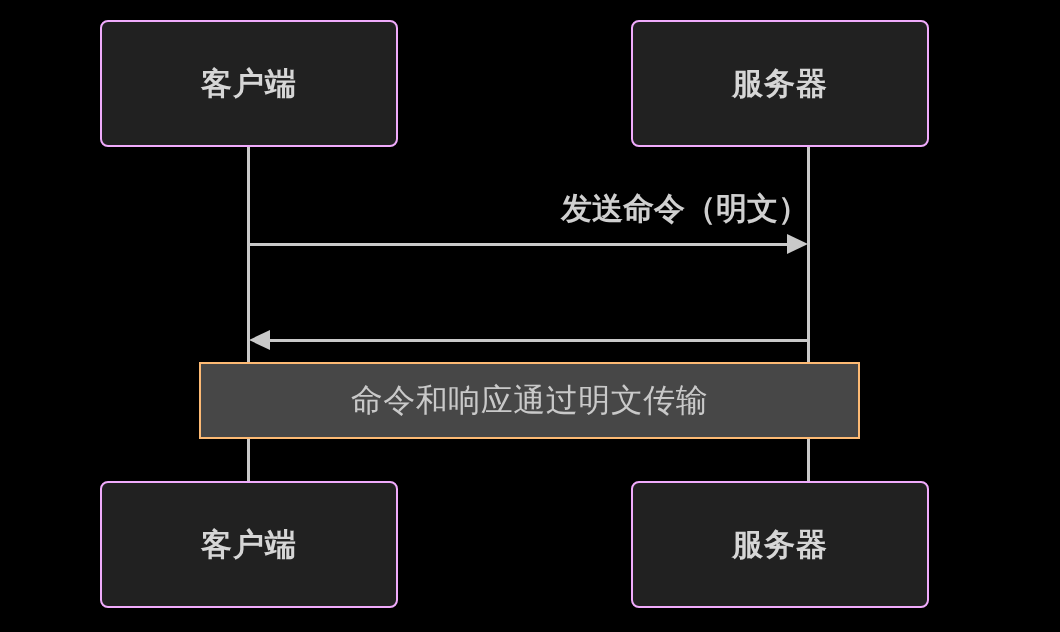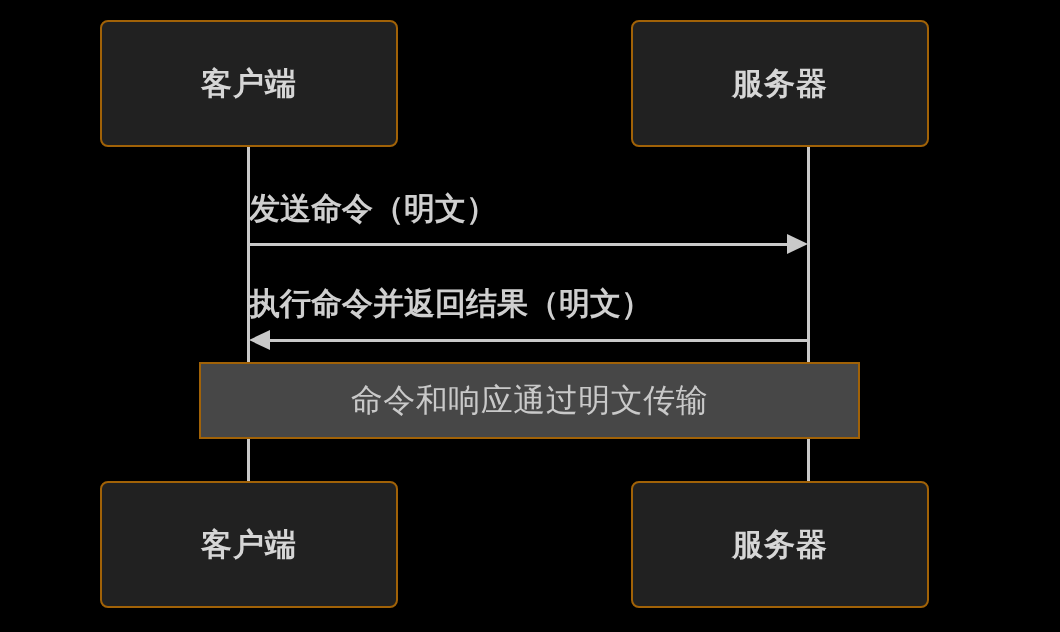--- a/index.html
+++ b/index.html
@@ -15,21 +15,21 @@
     overflow: hidden;
     font-family: "Liberation Sans", "DejaVu Sans", sans-serif;
   }
   
   .actor {
     position: absolute;
     width: 298px;
     height: 127px;
     box-sizing: border-box;
     background: #212121;
-    border: 2px solid #a16207;
+    border: 2px solid #f0abfc;
     border-radius: 8px;
     display: flex;
     align-items: center;
     justify-content: center;
     color: #d6d6d6;
     font-size: 31px;
     font-weight: bold;
     letter-spacing: 1px;
   }
   .actor.top    { top: 20px; }
@@ -44,21 +44,21 @@
     height: 334px;
     background: #c9c9c9;
   }
   .lifeline.client { left: 247px; }
   .lifeline.server { left: 807px; }
   
   .msg-label {
     position: absolute;
     left: 249px;
     width: 560px;
-    text-align: left;
+    text-align: right;
     color: #cfcfcf;
     font-size: 31px;
     font-weight: bold;
     line-height: 36px;
     white-space: nowrap;
   }
   .msg-label.m1 { top: 191px; }
   .msg-label.m2 { top: 286px; }
   
   .msg-line {
@@ -88,21 +88,21 @@
   }
   
   .note {
     position: absolute;
     left: 199px;
     top: 362px;
     width: 661px;
     height: 77px;
     box-sizing: border-box;
     background: #474747;
-    border: 2px solid #a16207;
+    border: 2px solid #fdba74;
     display: flex;
     align-items: center;
     justify-content: center;
     color: #c9c9c9;
     font-size: 32px;
     font-weight: normal;
     letter-spacing: 0.5px;
     white-space: nowrap;
   }
 </style>
@@ -114,21 +114,20 @@
   <div class="actor top left">客户端</div>
   <div class="actor top right">服务器</div>
 
   <div class="lifeline client"></div>
   <div class="lifeline server"></div>
 
   <div class="msg-label m1">发送命令（明文）</div>
   <div class="msg-line m1"></div>
   <div class="arrowhead to-right"></div>
 
-  <div class="msg-label m2">执行命令并返回结果（明文）</div>
   <div class="msg-line m2"></div>
   <div class="arrowhead to-left"></div>
 
   <div class="note">命令和响应通过明文传输</div>
 
   <div class="actor bottom left">客户端</div>
   <div class="actor bottom right">服务器</div>
 
 </div>
 

